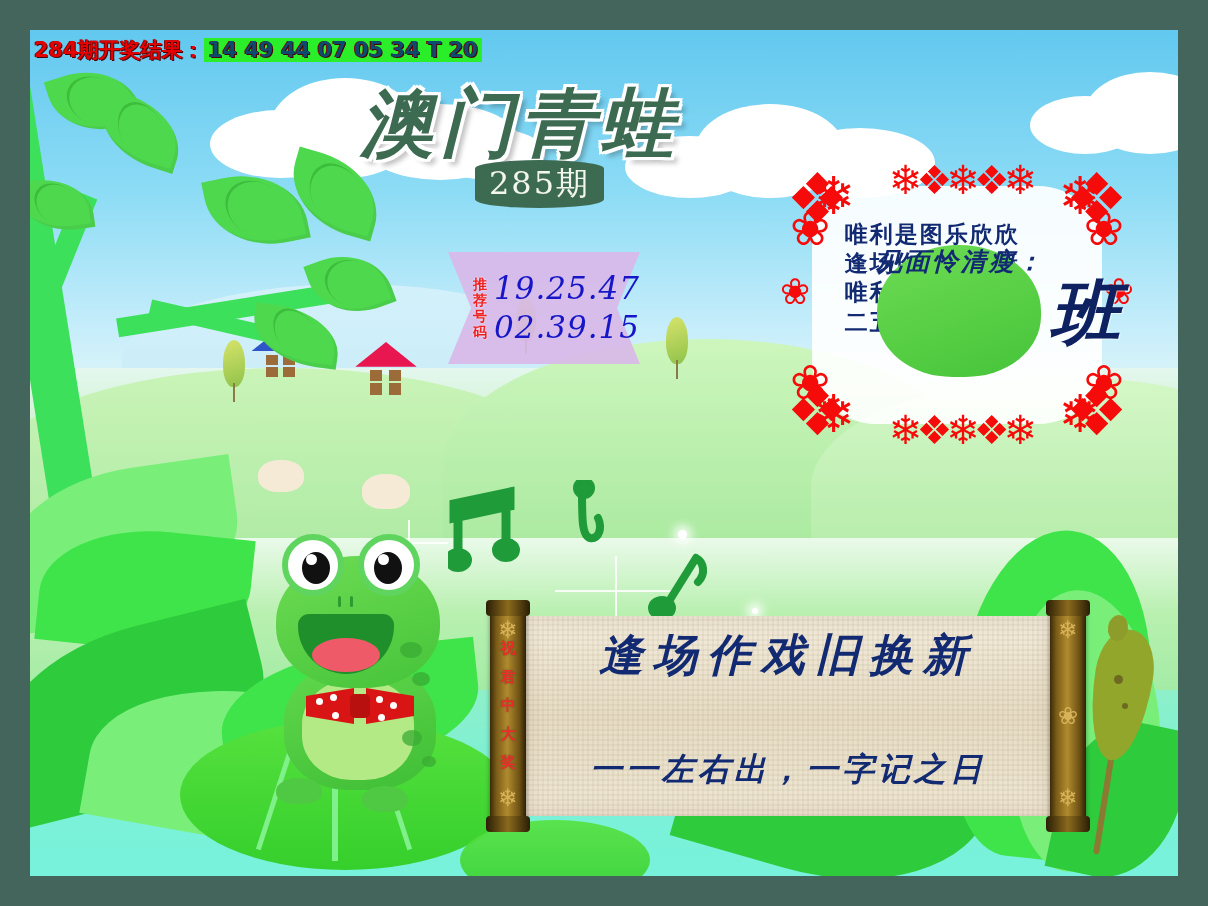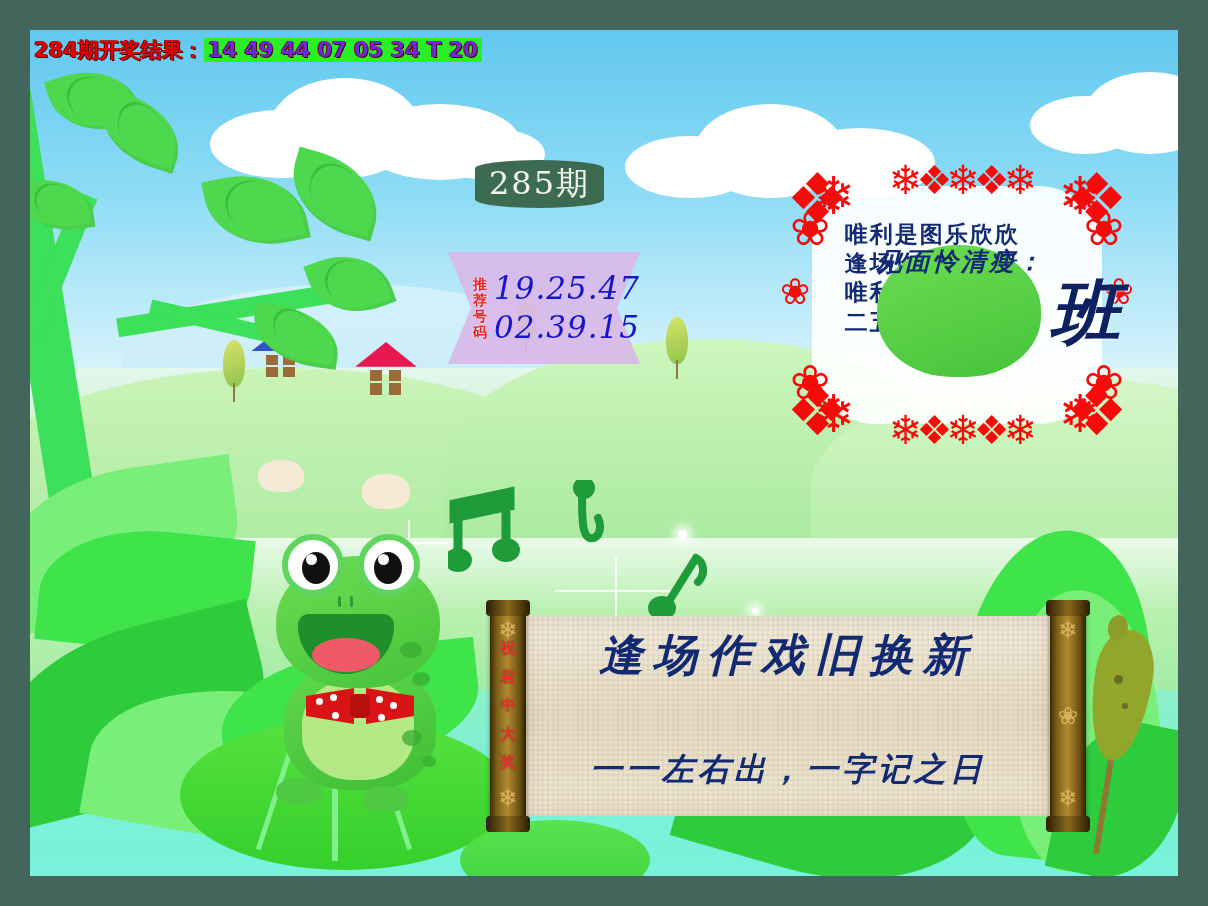--- a/index.html
+++ b/index.html
@@ -61,21 +61,21 @@
   .spark{position:absolute;background:#fff;border-radius:50%;
       box-shadow:0 0 10px 5px rgba(255,255,255,.85);}
   .sparkcross{position:absolute;}
   .sparkcross i{position:absolute;background:#fff;opacity:.85;}
 
   
   #result-line{position:absolute;left:4px;top:6px;white-space:nowrap;
       font-family:"DejaVu Sans","Liberation Sans",sans-serif;
       font-weight:bold;font-size:21px;color:#e60000;
       text-shadow:1px 1px 0 #4b0000,-1px 0 0 #7a0000;letter-spacing:0px;}
-  #result-line .nums{background:#2aee2a;padding:0 4px;color:#6d28d9;}
+  #result-line .nums{background:#2aee2a;padding:0 4px;color:#0c4a6e;}
 
   
   #main-title{position:absolute;left:330px;top:45px;
       font-family:"DejaVu Sans","Liberation Sans",sans-serif;
       font-size:74px;font-weight:bold;font-style:italic;color:#3c6b52;
       letter-spacing:6px;
       text-shadow:
         3px 0 0 #fff,-3px 0 0 #fff,0 3px 0 #fff,0 -3px 0 #fff,
         3px 3px 0 #fff,-3px -3px 0 #fff,3px -3px 0 #fff,-3px 3px 0 #fff,
         6px 6px 5px rgba(0,0,0,.25);}
@@ -458,20 +458,21 @@
           <div>奖</div>
         </div>
       <div class="title">逢场作戏旧换新</div>
       <div class="l2">一一左右出，一字记之日</div>
     </div>
 
     <div id="result-line">
       <span>284期开奖结果：</span><span class="nums">14 49 44 07 05 34 T 20</span>
     </div>
 
+    <div id="main-title">澳门青蛙</div>
     <div id="issue-badge">285期</div>
 
 
     <div id="rec-box"></div>
     <div id="rec-wrap">
       <div id="rec-label">
           <div>推</div>
           <div>荐</div>
           <div>号</div>
           <div>码</div>

